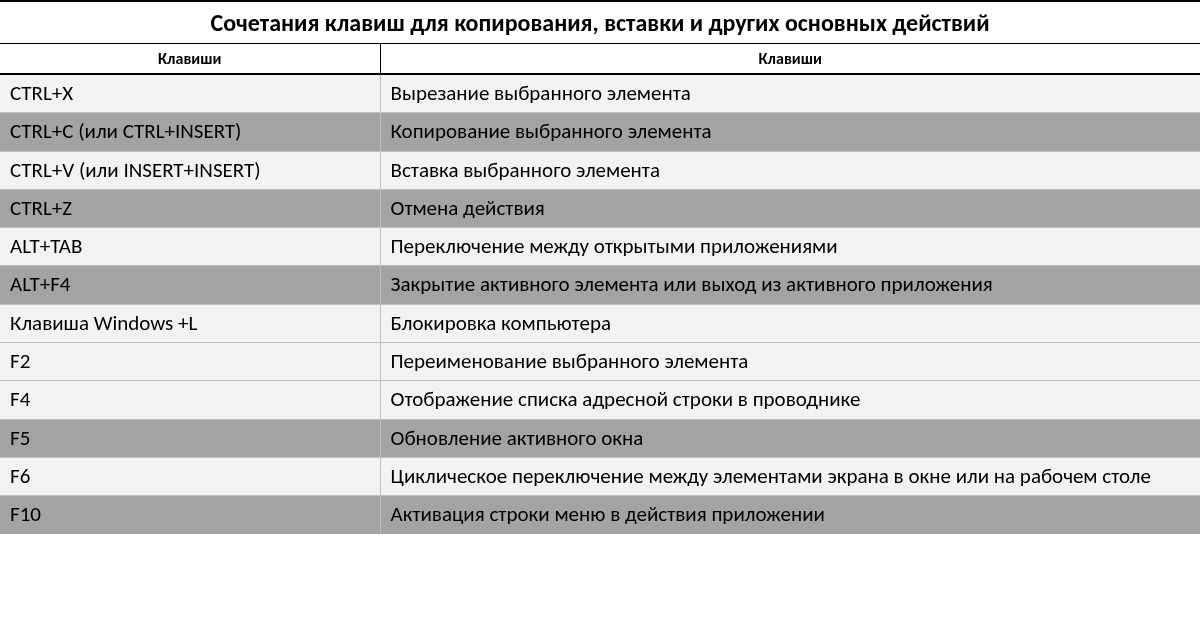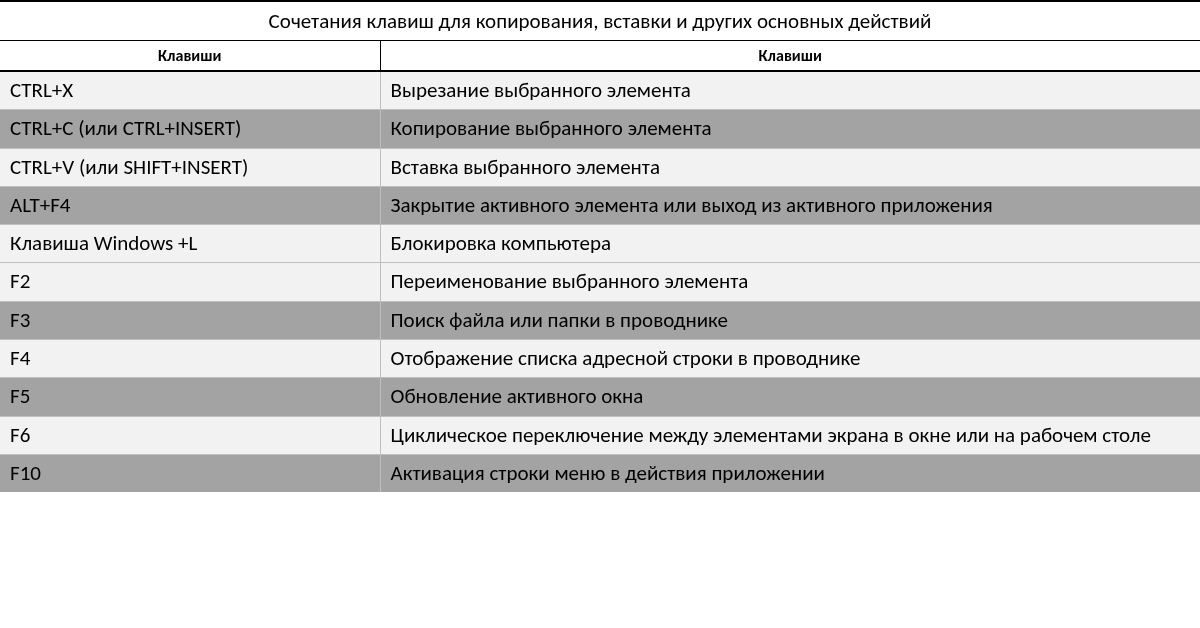--- a/index.html
+++ b/index.html
@@ -10,22 +10,22 @@
       height: 628px;
       overflow: hidden;
     }
     table {
       width: 100%;
       border-collapse: collapse;
       background: #fff;
     }
     .title-row td {
       text-align: center;
-      font-weight: normal;
-      font-size: 21px;
+      font-weight: bold;
+      font-size: 24px;
       padding: 6px 8px;
       border-top: 2px solid #000;
       border-bottom: 1px solid #000;
       background: #fff;
     }
     .header-row td {
       text-align: center;
       font-weight: bold;
       font-size: 16px;
       padding: 5px 8px;
@@ -70,38 +70,42 @@
   </tr>
   <tr class="data-row even">
     <td>CTRL+X</td>
     <td>Вырезание выбранного элемента</td>
   </tr>
   <tr class="data-row odd">
     <td>CTRL+C (или CTRL+INSERT)</td>
     <td>Копирование выбранного элемента</td>
   </tr>
   <tr class="data-row even">
-    <td>CTRL+V (или SHIFT+INSERT)</td>
+    <td>CTRL+V (или INSERT+INSERT)</td>
     <td>Вставка выбранного элемента</td>
+  </tr>
+  <tr class="data-row odd">
+    <td>CTRL+Z</td>
+    <td>Отмена действия</td>
+  </tr>
+  <tr class="data-row even">
+    <td>ALT+TAB</td>
+    <td>Переключение между открытыми приложениями</td>
   </tr>
   <tr class="data-row odd">
     <td>ALT+F4</td>
     <td>Закрытие активного элемента или выход из активного приложения</td>
   </tr>
   <tr class="data-row even">
     <td>Клавиша Windows  +L</td>
     <td>Блокировка компьютера</td>
   </tr>
   <tr class="data-row even">
     <td>F2</td>
     <td>Переименование выбранного элемента</td>
-  </tr>
-  <tr class="data-row odd">
-    <td>F3</td>
-    <td>Поиск файла или папки в проводнике</td>
   </tr>
   <tr class="data-row even">
     <td>F4</td>
     <td>Отображение списка адресной строки в проводнике</td>
   </tr>
   <tr class="data-row odd">
     <td>F5</td>
     <td>Обновление активного окна</td>
   </tr>
   <tr class="data-row even">

